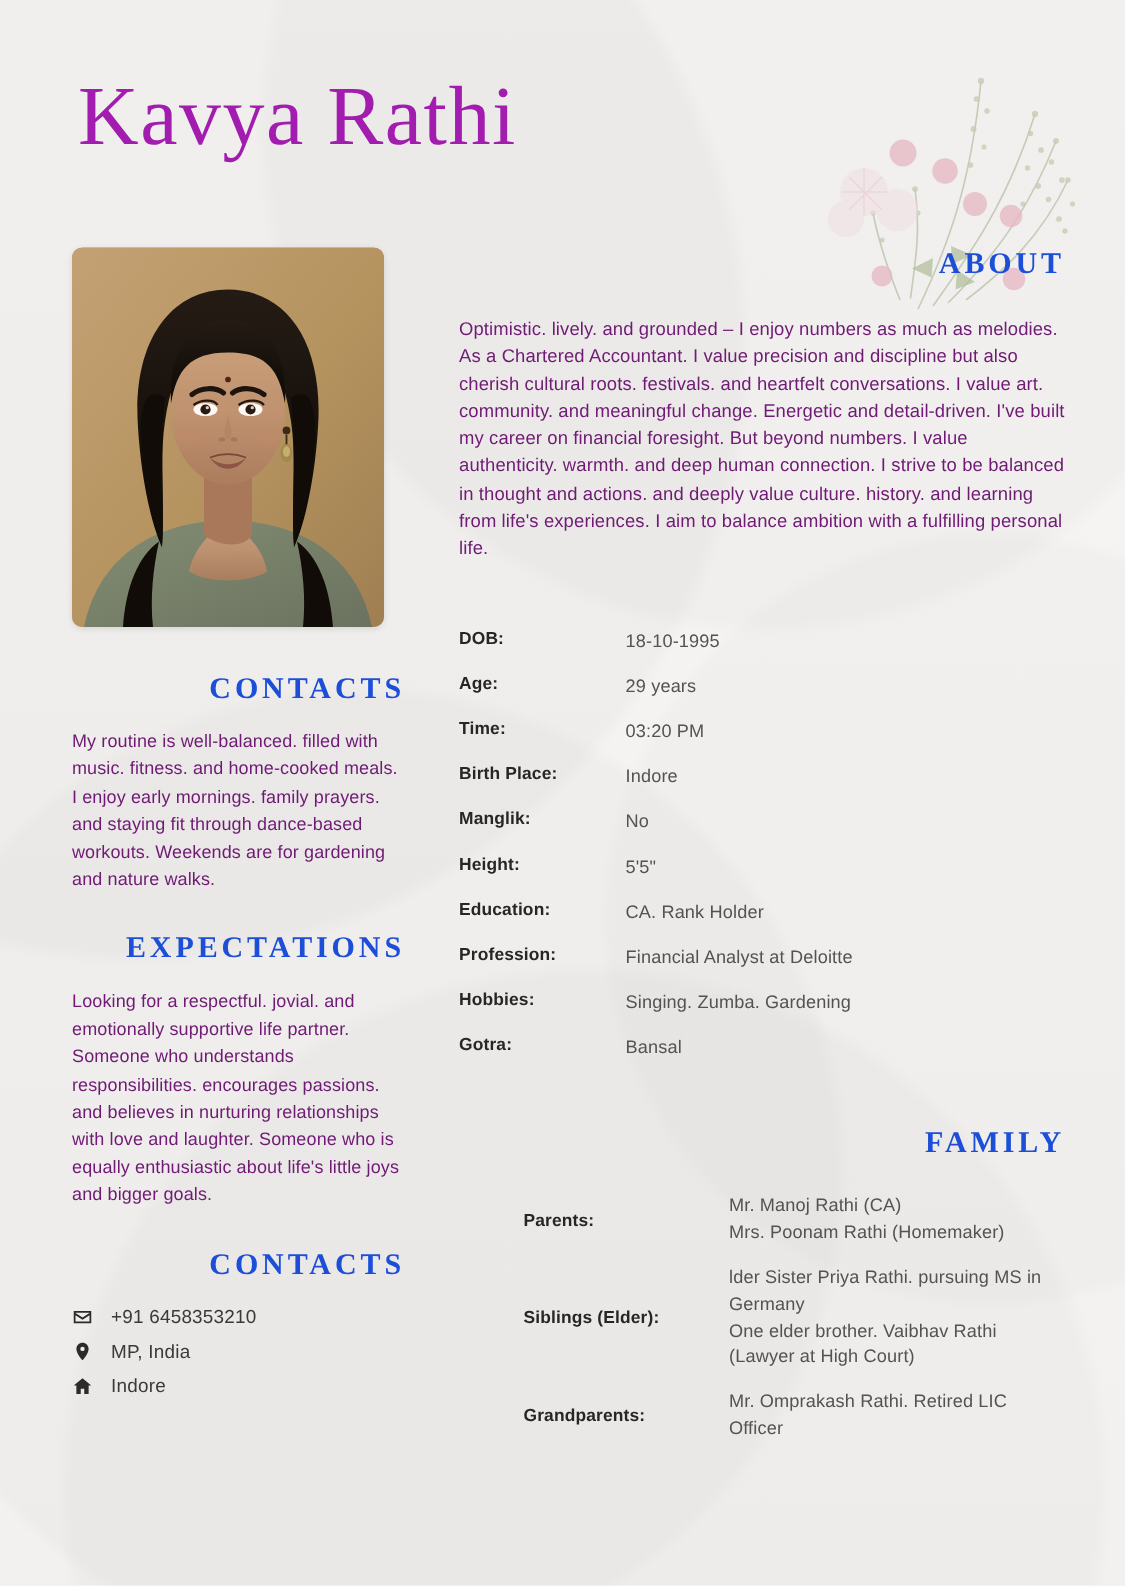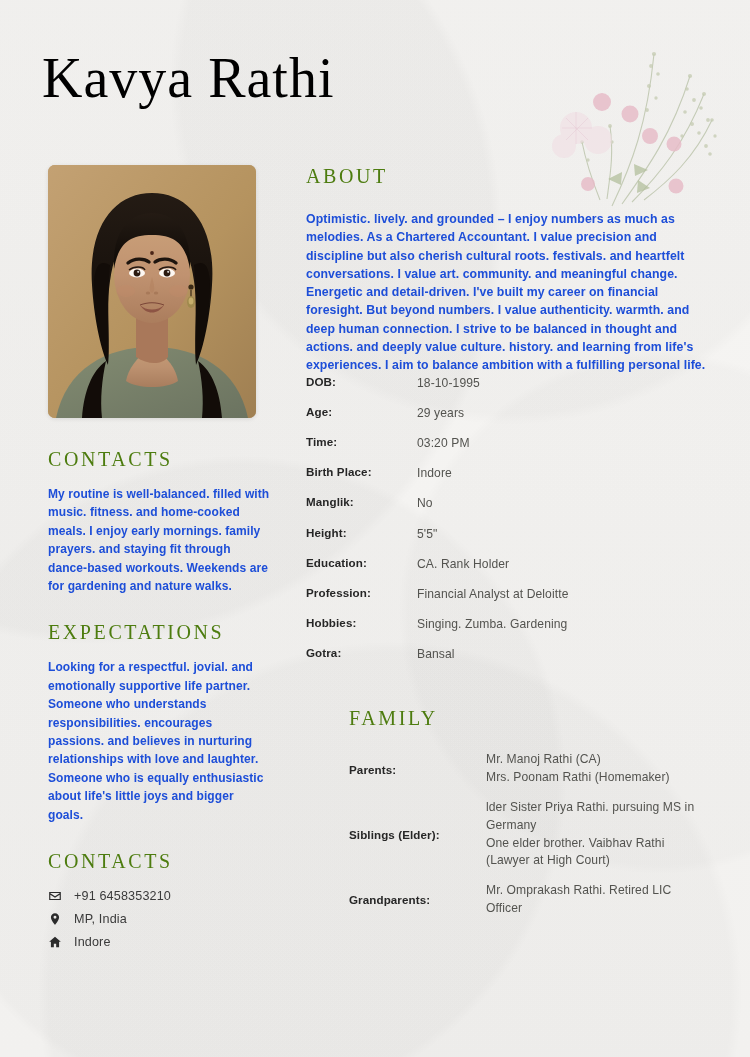--- a/index.html
+++ b/index.html
@@ -22,63 +22,63 @@
       linear-gradient(#f6f5f3,#f2f1ef);
     pointer-events:none;
   }
   .page { position:absolute; inset:0; }
 
   
   .floral { position:absolute; top:-6px; right:8px; width:190px; height:215px; opacity:.92; }
 
   
   .name {
-    position:absolute; left:42px; top:48px;
+    position:absolute; left:52px; top:48px;
     font-family:"Liberation Serif", serif;
-    font-size:56px; font-weight:400; color:#000000;
+    font-size:56px; font-weight:400; color:#a21caf;
     letter-spacing:1px; line-height:1.1; white-space:nowrap;
   }
 
   
   .photo-frame {
     position:absolute; left:48px; top:165px; width:208px; height:253px;
     border-radius:7px; overflow:hidden;
     background:#b99767;
     box-shadow:0 1px 4px rgba(0,0,0,.10);
   }
   .photo-frame svg{ display:block; width:100%; height:100%; }
 
   
   .left-col  { position:absolute; left:48px; top:448px; width:222px; }
   .right-col { position:absolute; left:306px; top:165px; width:404px; }
 
   
   h2.sec {
     font-family:"Liberation Serif", serif;
-    font-weight:400; color:#4d7c0f;
+    font-weight:700; color:#1d4ed8;
     letter-spacing:2.6px;
+    text-align:right;
   }
   .left-col h2.sec  { font-size:20px; margin-bottom:14px; }
   .right-col h2.sec { font-size:20px; }
 
   .body-text {
-    font-size:12.3px; line-height:18.3px; color:#1d4ed8;
+    font-size:12.3px; line-height:18.3px; color:#701a75;
     letter-spacing:.08px;
-    font-weight:bold;
   }
   .left-col .body-text { font-size:12px; line-height:18.4px; }
 
   .left-block { margin-bottom:26px; }
   .left-block:last-child { margin-bottom:0; }
 
   
   .about-text { margin-top:22px; width:404px; }
 
   
-  .details { }
+  .details { margin-top:44px; }
   .drow { display:flex; margin-bottom:13.2px; align-items:flex-start; }
   .drow:last-child{ margin-bottom:0; }
   .dlabel {
     width:111px; flex:0 0 111px;
     font-size:11.6px; font-weight:bold; color:#262626; letter-spacing:.1px;
   }
   .dval {
     font-size:12.1px; color:#53534f; letter-spacing:.1px; line-height:17px;
   }
 

